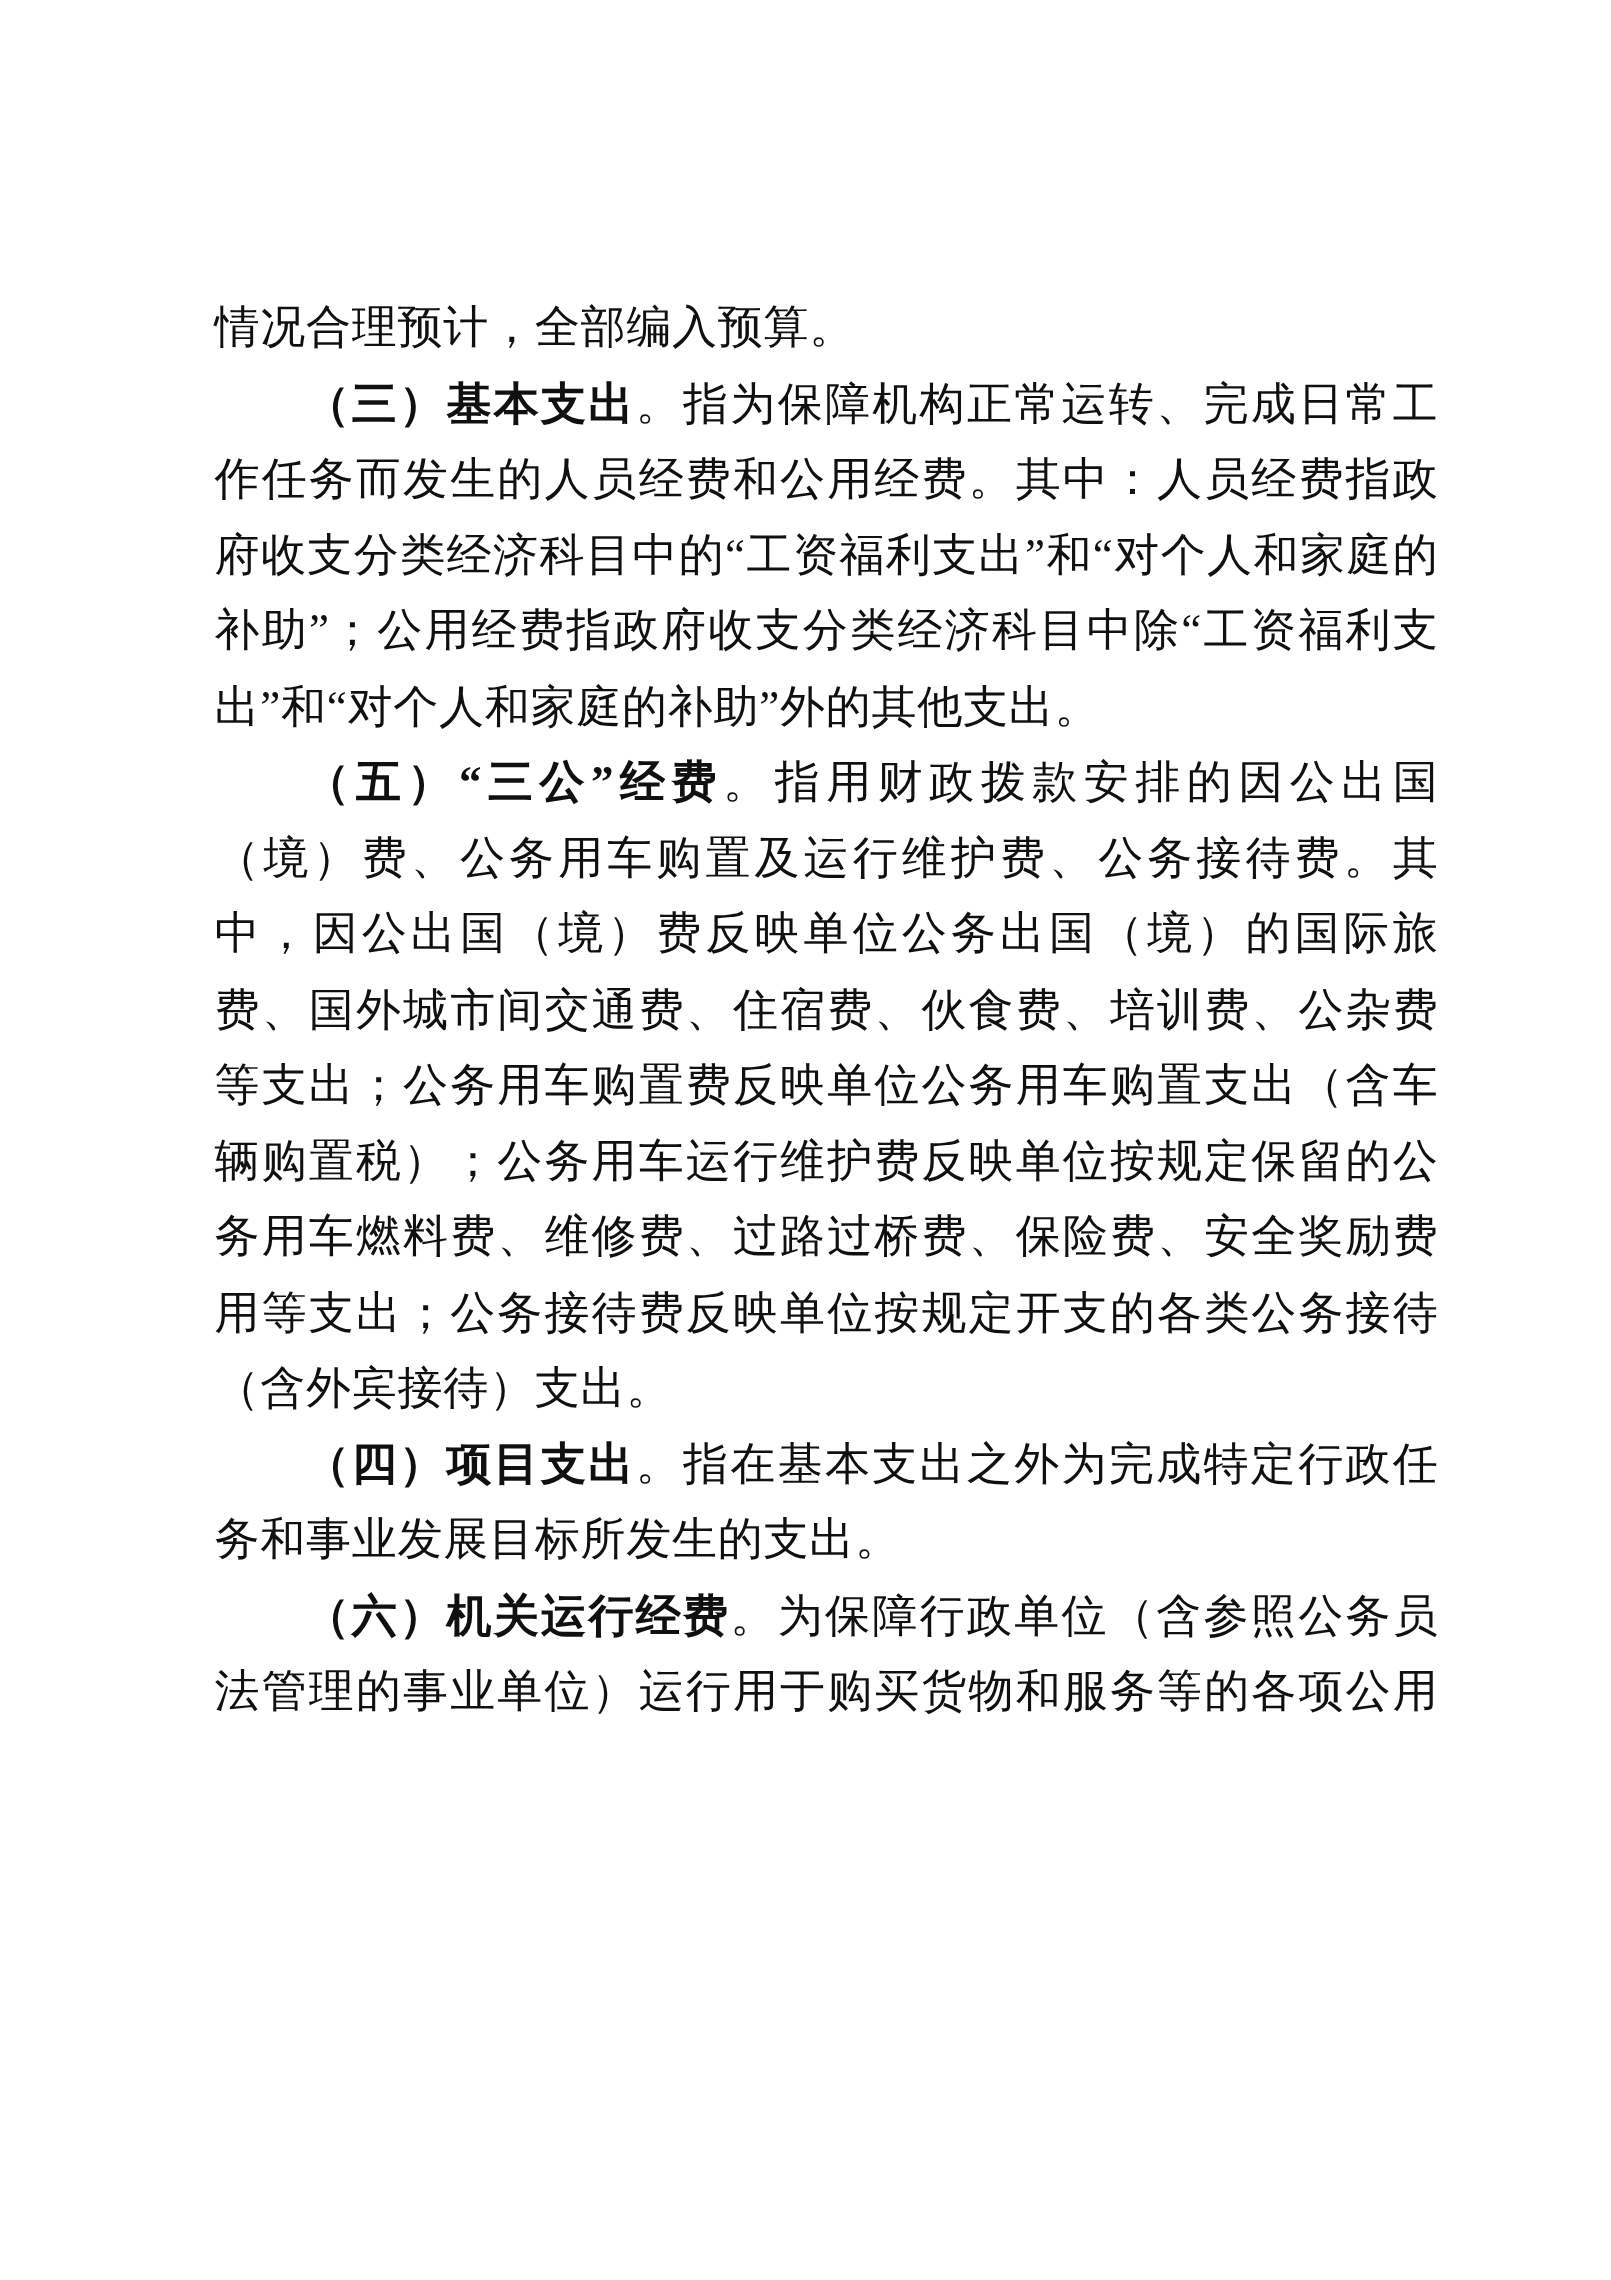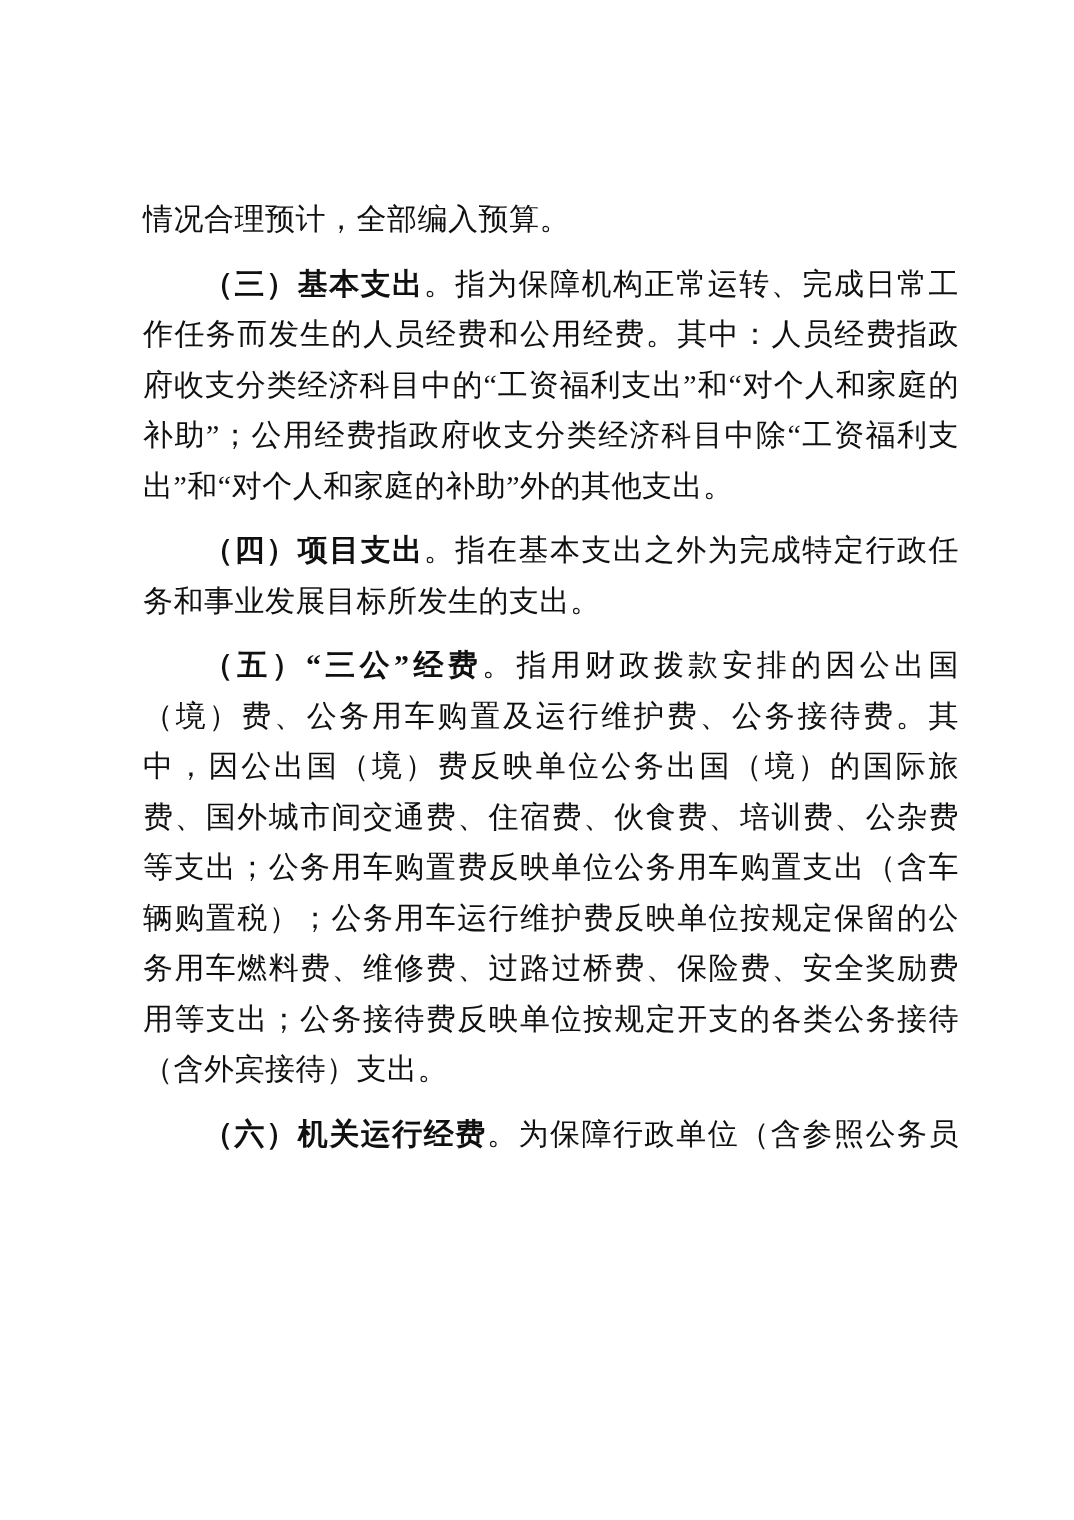--- a/index.html
+++ b/index.html
@@ -25,21 +25,20 @@
   .content p {
     margin: 0;
     font-size: 30px;
     line-height: 50.5px;
     text-align: justify;
     text-justify: inter-character;
     letter-spacing: 0.5px;
   }
   .content p.indent {
     text-indent: 2em;
-    margin-top: 14px;
   }
   .para-lead {
     font-weight: bold;
   }
   .page-number {
     position: absolute;
     left: 166px;
     top: 1338px;
     font-size: 28px;
     letter-spacing: 6px;
@@ -56,25 +55,25 @@
 
     <p>
       <span class="para-lead"></span><span>情况合理预计，全部编入预算。</span>
     </p>
 
     <p class="indent">
       <span class="para-lead">（三）基本支出</span><span>。指为保障机构正常运转、完成日常工作任务而发生的人员经费和公用经费。其中：人员经费指政府收支分类经济科目中的“工资福利支出”和“对个人和家庭的补助”；公用经费指政府收支分类经济科目中除“工资福利支出”和“对个人和家庭的补助”外的其他支出。</span>
     </p>
 
     <p class="indent">
-      <span class="para-lead">（四）项目支出</span><span>。指在基本支出之外为完成特定行政任务和事业发展目标所发生的支出。</span>
+      <span class="para-lead">（五）“三公”经费</span><span>。指用财政拨款安排的因公出国（境）费、公务用车购置及运行维护费、公务接待费。其中，因公出国（境）费反映单位公务出国（境）的国际旅费、国外城市间交通费、住宿费、伙食费、培训费、公杂费等支出；公务用车购置费反映单位公务用车购置支出（含车辆购置税）；公务用车运行维护费反映单位按规定保留的公务用车燃料费、维修费、过路过桥费、保险费、安全奖励费用等支出；公务接待费反映单位按规定开支的各类公务接待（含外宾接待）支出。</span>
     </p>
 
     <p class="indent">
-      <span class="para-lead">（五）“三公”经费</span><span>。指用财政拨款安排的因公出国（境）费、公务用车购置及运行维护费、公务接待费。其中，因公出国（境）费反映单位公务出国（境）的国际旅费、国外城市间交通费、住宿费、伙食费、培训费、公杂费等支出；公务用车购置费反映单位公务用车购置支出（含车辆购置税）；公务用车运行维护费反映单位按规定保留的公务用车燃料费、维修费、过路过桥费、保险费、安全奖励费用等支出；公务接待费反映单位按规定开支的各类公务接待（含外宾接待）支出。</span>
+      <span class="para-lead">（四）项目支出</span><span>。指在基本支出之外为完成特定行政任务和事业发展目标所发生的支出。</span>
     </p>
 
     <p class="indent">
       <span class="para-lead">（六）机关运行经费</span><span>。为保障行政单位（含参照公务员法管理的事业单位）运行用于购买货物和服务等的各项公用经费，包括办公及印刷费、邮电费、差旅费、会议费、福利费、日常维护费、专用材料及一般设备购置费、办公用房水电费、办公用房物业管理费、公务用车运行维护费以及其他费用。</span>
     </p>
 
 
   </div>
 
   <div class="page-number">— 4 —</div>

